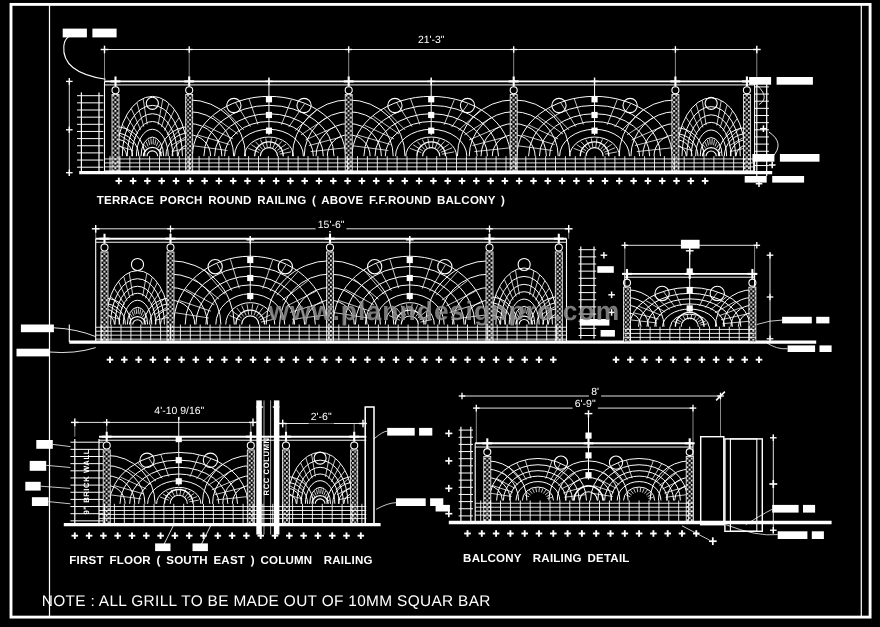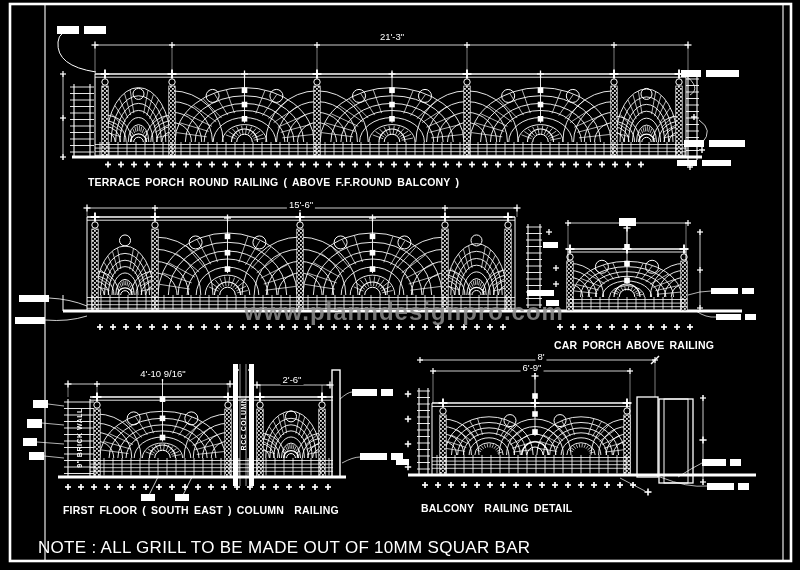--- a/index.html
+++ b/index.html
@@ -3,23 +3,23 @@
 <meta charset="utf-8">
 <style>
   html,body{margin:0;padding:0;background:#000;}
   #stage{position:relative;width:800px;height:570px;background:#000;overflow:hidden;
          font-family:"Liberation Sans",sans-serif;}
   #cad{position:absolute;left:0;top:0;}
   .txt{position:absolute;color:#fff;white-space:pre;z-index:4;}
   .lbl{font-weight:bold;font-size:10.5px;letter-spacing:.2px;word-spacing:2px;}
   .dim{font-size:9.5px;background:#000;padding:0 2px;transform:translateX(-50%);}
   .vert{transform:translate(-50%,-50%) rotate(-90deg);font-weight:bold;font-size:7px;letter-spacing:.5px;}
-  .note{font-size:17px;letter-spacing:.3px;}
+  .note{font-size:14px;letter-spacing:.3px;}
   #wm{position:absolute;left:404px;top:270px;transform:translateX(-50%);color:#8f8f8f;
-      font-weight:bold;font-size:24px;letter-spacing:1px;opacity:.85;white-space:nowrap;z-index:5;margin-top:28px;}
+      font-weight:bold;font-size:24px;letter-spacing:1px;opacity:.85;white-space:nowrap;z-index:5;}
 </style>
 </head>
 <body>
 
 <div id="stage">
   <svg id="cad" width="800" height="570">
     <defs>
       <pattern id="hx" width="4" height="4" patternUnits="userSpaceOnUse">
         <rect width="4" height="4" fill="#000"></rect>
         <rect width="1.8" height="1.8" fill="#ddd"></rect>
@@ -1468,21 +1468,20 @@
       <rect x="738" y="483" width="11" height="7" fill="#ffffff"></rect>
       <path d="M 678 477 Q 692 468 702 463" fill="none" stroke="#ffffff" stroke-width="0.7"></path>
       <path d="M 660 477 Q 688 488 707 486" fill="none" stroke="#ffffff" stroke-width="0.7"></path>
     </svg>
 
   <div class="txt dim" style="left:392px;top:31px">21'-3"</div>
   <div class="txt lbl" style="left:88px;top:176px">TERRACE PORCH ROUND RAILING ( ABOVE F.F.ROUND BALCONY )</div>
 
   <div class="txt dim" style="left:301px;top:199px">15'-6"</div>
 
-  <div class="txt lbl" style="left:554px;top:339px">CAR PORCH ABOVE RAILING</div>
 
   <div class="txt dim" style="left:163px;top:368px">4'-10 9/16"</div>
   <div class="txt dim" style="left:292px;top:374px">2'-6"</div>
   <div class="txt vert" style="left:79px;top:438px">9" BRICK WALL</div>
   <div class="txt vert" style="left:243px;top:424px">RCC COLUMN</div>
   <div class="txt lbl" style="left:63px;top:504px">FIRST FLOOR ( SOUTH EAST ) COLUMN  RAILING</div>
 
   <div class="txt dim" style="left:541px;top:351px">8'</div>
   <div class="txt dim" style="left:532px;top:362px">6'-9"</div>
   <div class="txt lbl" style="left:421px;top:502px">BALCONY  RAILING DETAIL</div>

